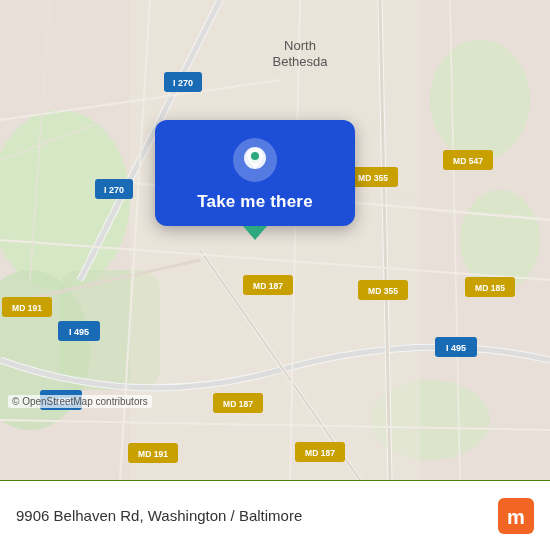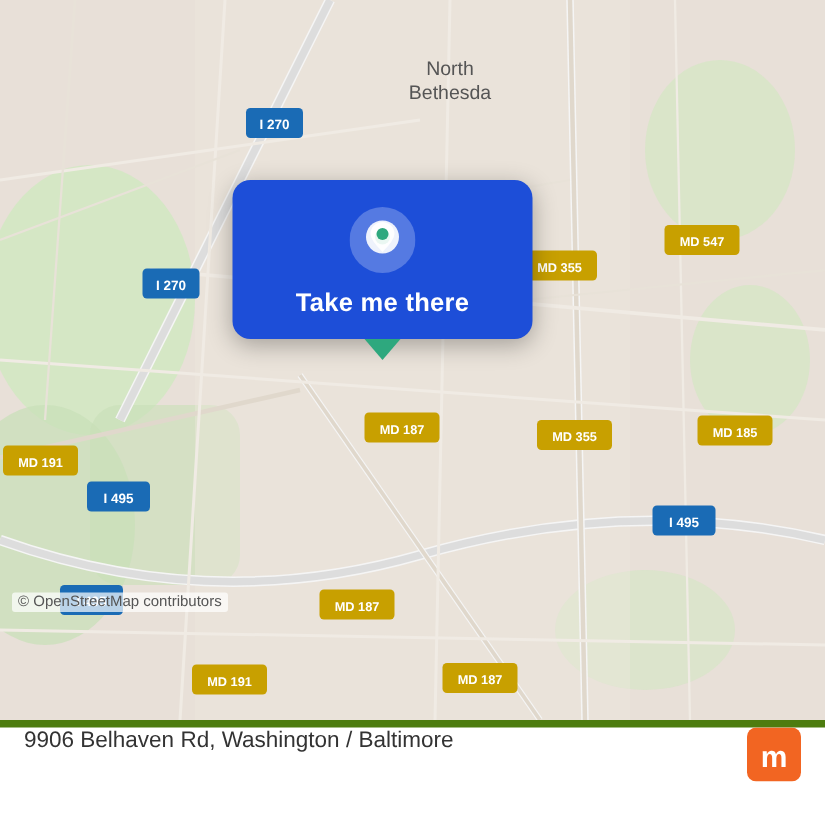--- a/index.html
+++ b/index.html
@@ -67,23 +67,23 @@
       text-align: center;
       letter-spacing: 0.2px;
     }
 
     
     #bottom-bar {
       width: 550px;
       height: 70px;
       background: #fff;
       display: flex;
-      align-items: flex-start;
+      align-items: center;
       padding: 0 16px;
-      border-top: 5px solid #4d7c0f;
+      border-top: 1px solid #4d7c0f;
     }
 
     .moovit-logo {
       display: flex;
       align-items: center;
       margin-left: auto;
     }
 
     .moovit-icon {
       width: 36px;

